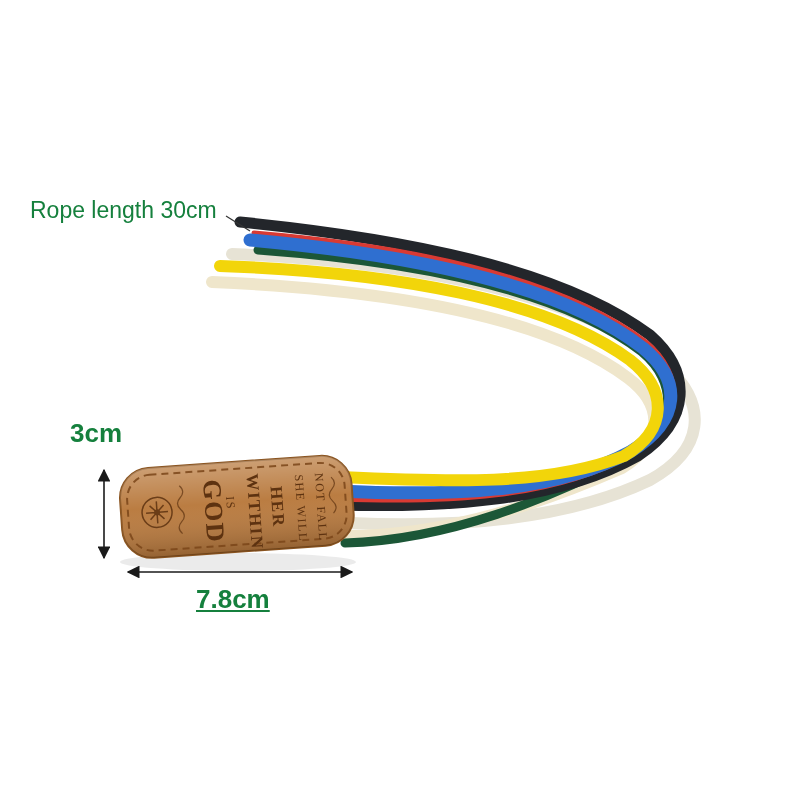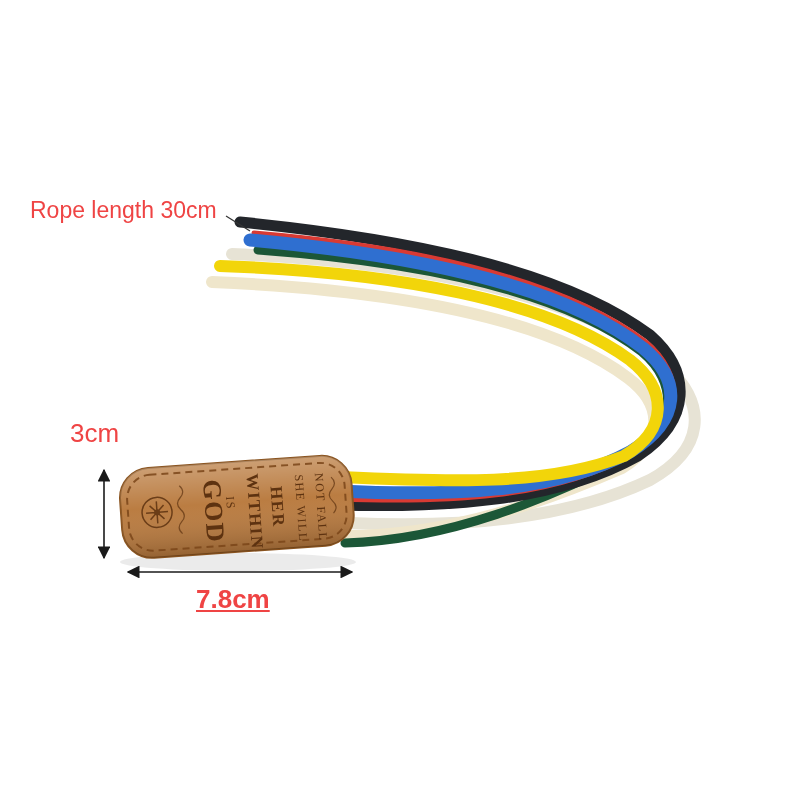--- a/index.html
+++ b/index.html
@@ -15,35 +15,35 @@
     background: #ffffff;
     overflow: hidden;
   }
   .stage svg {
     position: absolute;
     left: 0;
     top: 0;
   }
   .label {
     position: absolute;
-    color: #ef4444;
+    color: #15803d;
     white-space: nowrap;
     user-select: none;
   }
   .label-rope {
     left: 30px;
     top: 197px;
     font-size: 23px;
     font-weight: 400;
   }
   .label-height {
     left: 70px;
     top: 418px;
     font-size: 26px;
-    font-weight: 400;
+    font-weight: 700;
   }
   .label-width {
     left: 196px;
     top: 584px;
     font-size: 26px;
     font-weight: 700;
     text-decoration: underline;
   }
   .tag-text {
     font-family: "Liberation Serif", serif;

